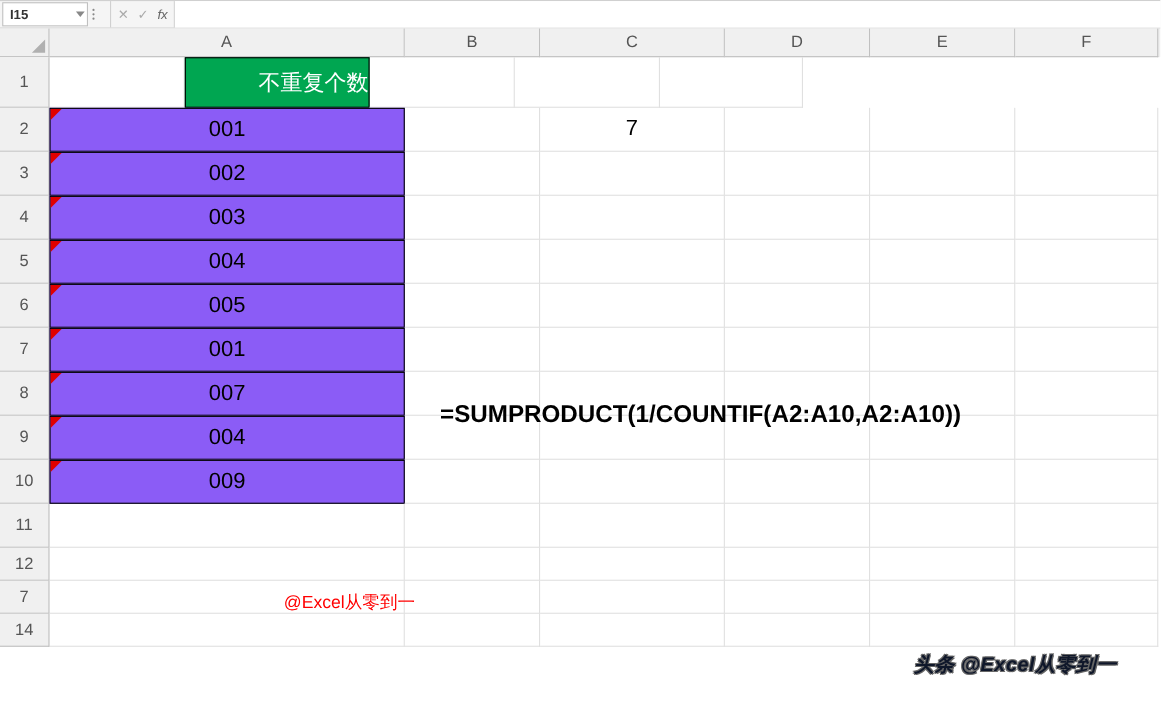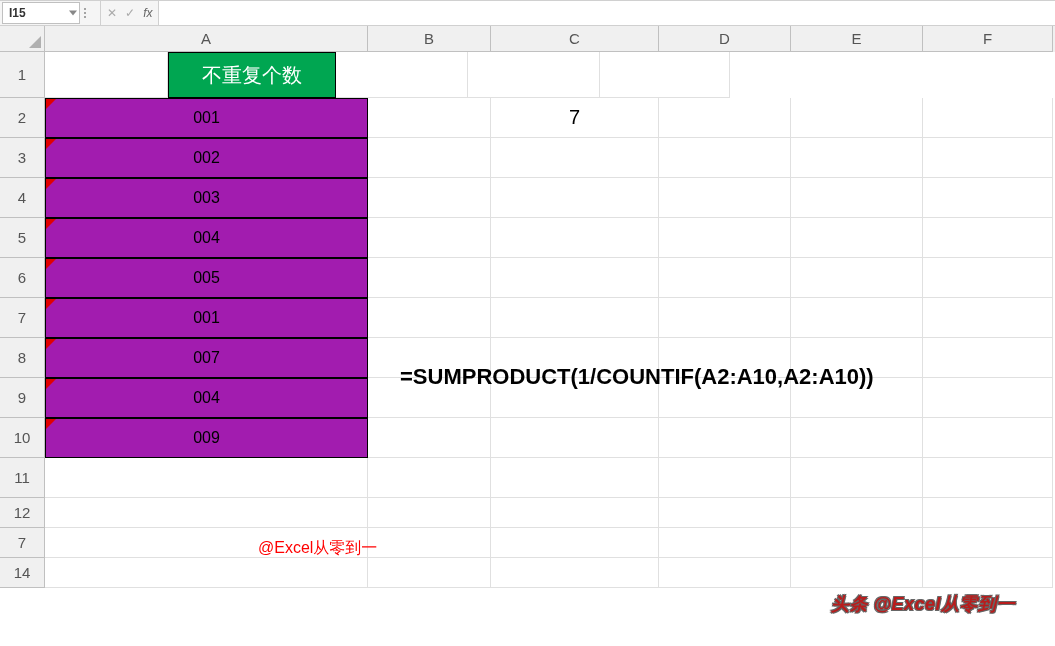--- a/index.html
+++ b/index.html
@@ -172,32 +172,32 @@
     .row-short { height: 30px; }
     
     
     .header-cell-A {
       background: #ffff00;
       border: 1.5px solid #000;
       font-size: 20px;
       justify-content: center;
     }
     .data-cell-A {
-      background: #a21caf;
+      background: #8b5cf6;
       border: 1.5px solid #000;
-      font-size: 16px;
+      font-size: 20px;
       justify-content: center;
       align-items: center;
     }
     .header-cell-C {
       background: #00a651;
       color: #fff;
       border: 1.5px solid #000;
       font-size: 20px;
-      justify-content: center;
+      justify-content: flex-end;
     }
     .result-cell {
       font-size: 20px;
       justify-content: center;
     }
     
     
     .comment-marker {
       position: absolute;
       top: 0;
@@ -225,21 +225,21 @@
       top: 486px;
       font-size: 16px;
       color: #ff0000;
     }
     .watermark {
       position: absolute;
       right: 40px;
       bottom: 30px;
       font-size: 18px;
       font-style: italic;
-      color: #b91c1c;
+      color: #0f172a;
       font-weight: bold;
       text-shadow: -1px -1px 0 #666, 1px -1px 0 #666, -1px 1px 0 #666, 1px 1px 0 #666;
       letter-spacing: 0.5px;
     }
   </style>
 </head>
 <body>
 
 <div class="formula-bar">
   <div class="name-box">

